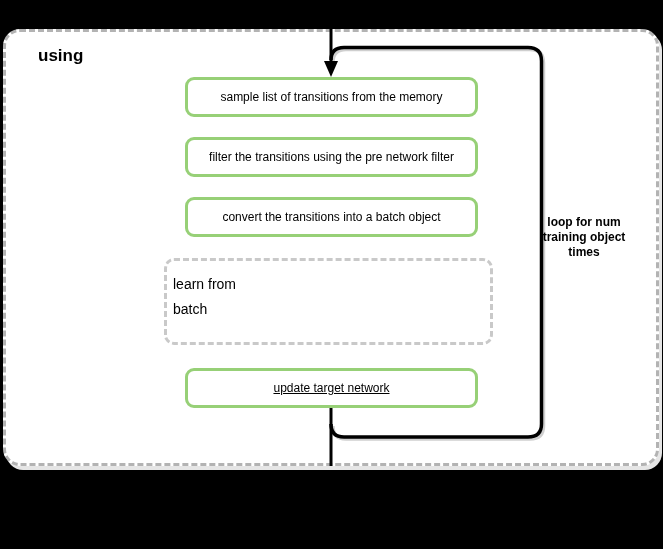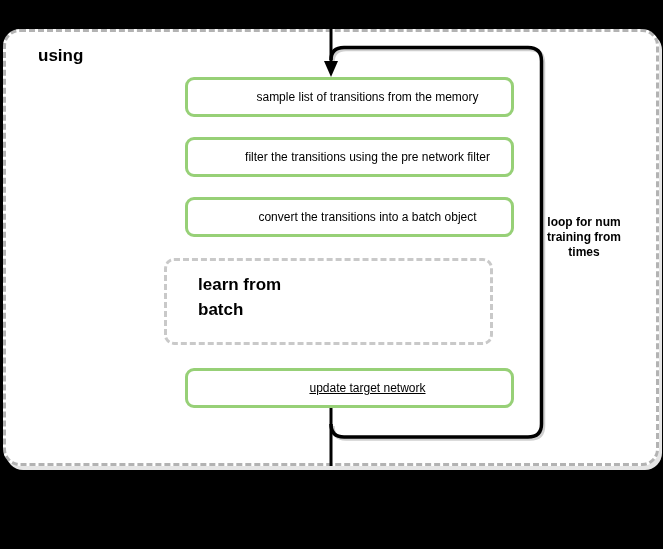--- a/index.html
+++ b/index.html
@@ -67,43 +67,42 @@
     height: 34px;
     background: var(--canvas-fill, #ffffff);
     border: 3px solid var(--step-border, #97d077);
     border-radius: 9px;
     display: flex;
     align-items: center;
     justify-content: center;
     text-align: center;
     font-size: 12px;
     z-index: 3;
-    padding-left: 36px;
   }
   .step-1 { top: 77px; }
   .step-2 { top: 137px; }
   .step-3 { top: 197px; }
   .step-update { top: 368px; text-decoration: underline; }
   .subprocess {
     position: absolute;
     left: 164px;
     top: 258px;
     width: 323px;
     height: 81px;
     background: var(--canvas-fill, #ffffff);
     border: 3px dashed var(--subprocess-border, #c9c9c9);
     border-radius: 10px;
     z-index: 3;
   }
   .subprocess-label {
     position: absolute;
-    left: 31px;
+    left: 6px;
     top: 11px;
-    font-size: 17px;
-    font-weight: bold;
+    font-size: 14px;
+    font-weight: normal;
     line-height: 25px;
     white-space: pre-line;
   }
   .loop-label {
     position: absolute;
     left: 541px;
     top: 215px;
     width: 86px;
     text-align: center;
     font-size: 12px;
@@ -147,16 +146,16 @@
   <div class="subprocess">
     <div class="subprocess-label">learn from
 batch</div>
   </div>
 
   <div class="step step-update">
     <span>update target network</span>
   </div>
 
   <div class="loop-label">loop for num
-training from
+training object
 times</div>
 
 </div>
 
 </body></html>

